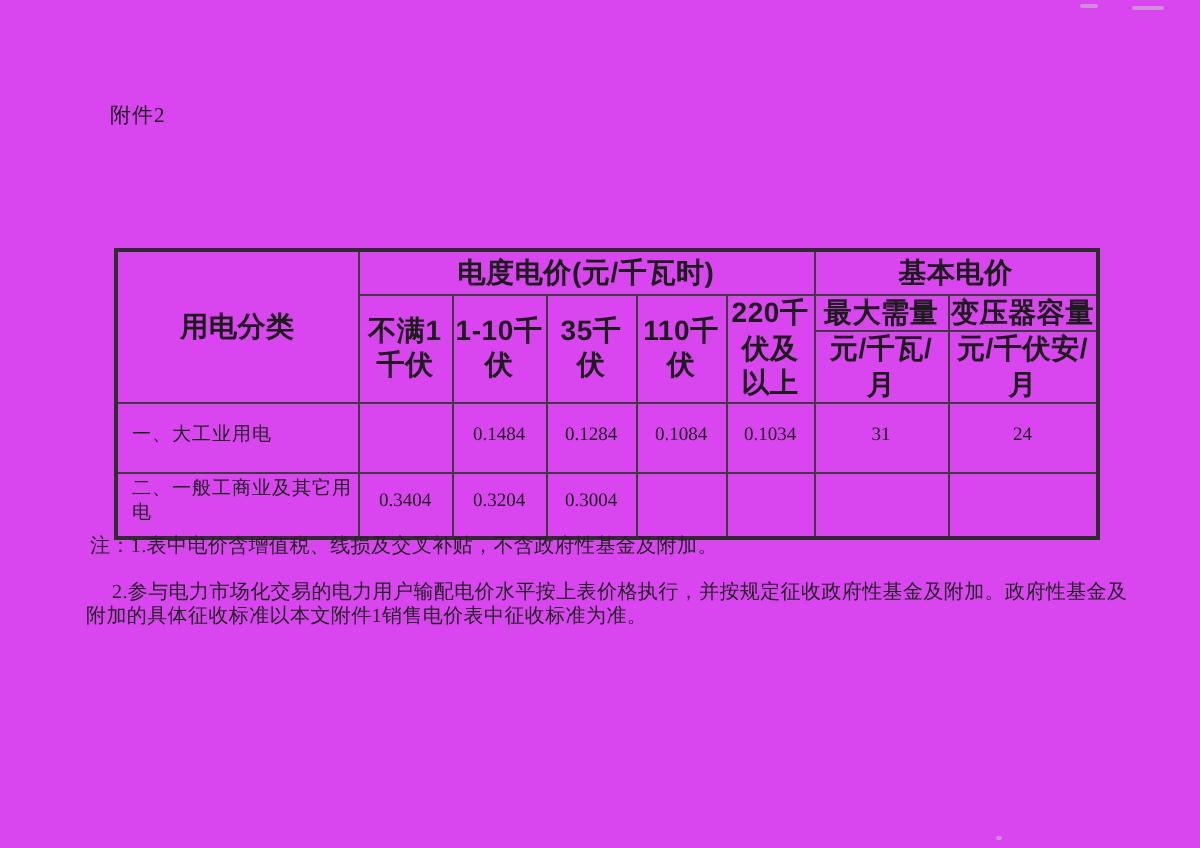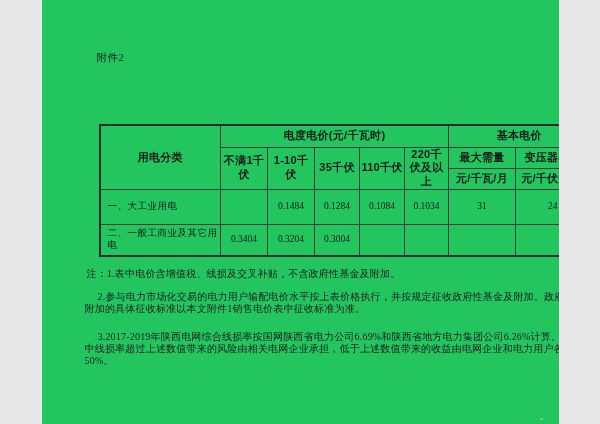--- a/index.html
+++ b/index.html
@@ -1,20 +1,20 @@
 <!DOCTYPE html>
 <html><head>
 <meta charset="utf-8">
 <style>
   * { margin:0; padding:0; box-sizing:border-box; }
   html,body { background:#e8e8e8; }
   .page {
     position:relative;
-    width:517px; height:424px;
-    background:#22c55e;
+    width:600px; height:424px;
+    background:#d946ef;
     overflow:hidden;
     font-family:"Liberation Serif","DejaVu Serif",serif;
     color:#1c1c1c;
     margin:0 auto;
   }
   .attachment-label {
     position:absolute; left:55px; top:51px;
     font-size:10.5px; letter-spacing:0.5px;
   }
   .doc-title {
@@ -30,21 +30,21 @@
   }
   .price-table td {
     border:1px solid #3c3c3c;
     text-align:center; vertical-align:middle;
     font-size:9.5px; line-height:1.25;
     padding:0 1px;
     overflow:hidden;
   }
   .price-table td.hdr {
     font-family:"Liberation Sans","DejaVu Sans",sans-serif;
-    font-weight:bold; font-size:11px; letter-spacing:0.3px;
+    font-weight:bold; font-size:14px; letter-spacing:0.3px;
   }
   .price-table td.cat {
     text-align:left; padding-left:7px; letter-spacing:0.5px;
   }
   .r1 { height:22px; }
   .r2 { height:16px; }
   .r3 { height:16px; }
   .r4 { height:35px;margin-left:34px; }
   .r5 { height:32px;border-radius:12px; }
   .notes {
@@ -121,16 +121,15 @@
         <td></td>
         <td></td>
         <td></td>
       </tr>
     </tbody>
   </table>
 
   <div class="notes">
     <p class="n1">注：1.表中电价含增值税、线损及交叉补贴，不含政府性基金及附加。</p>
     <p class="n2">2.参与电力市场化交易的电力用户输配电价水平按上表价格执行，并按规定征收政府性基金及附加。政府性基金及附加的具体征收标准以本文附件1销售电价表中征收标准为准。</p>
-    <p class="n3">3.2017-2019年陕西电网综合线损率按国网陕西省电力公司6.69%和陕西省地方电力集团公司6.26%计算。实际运行中线损率超过上述数值带来的风险由相关电网企业承担，低于上述数值带来的收益由电网企业和电力用户各分享50%。</p>
   </div>
 
 </div>
 
 </body></html>

